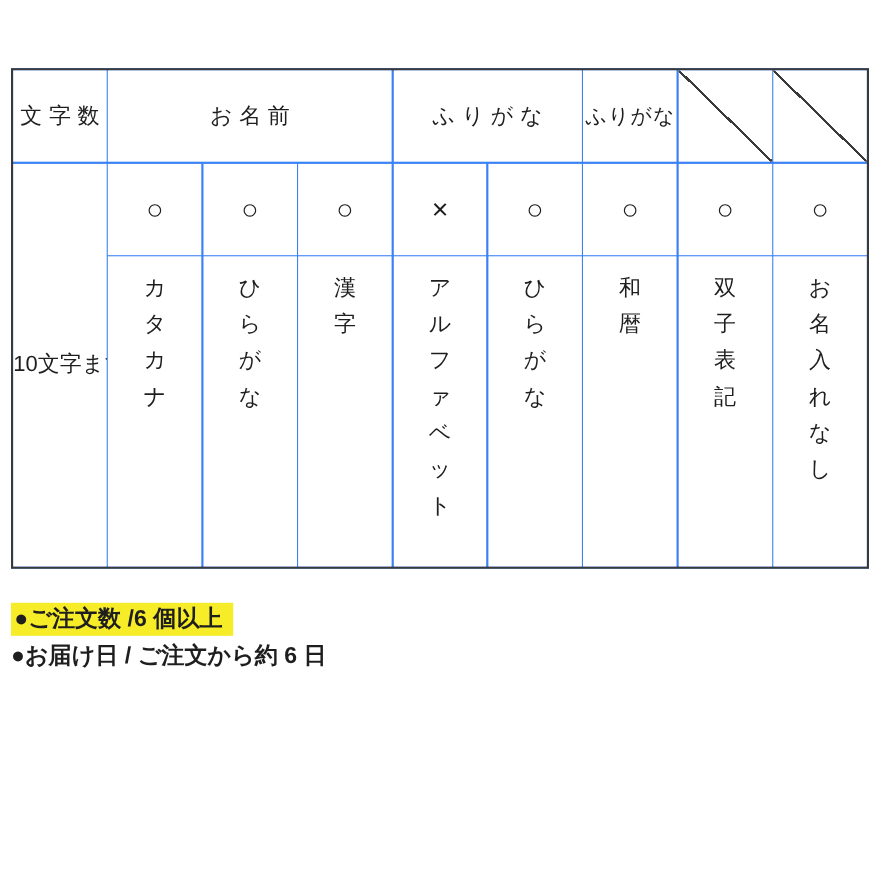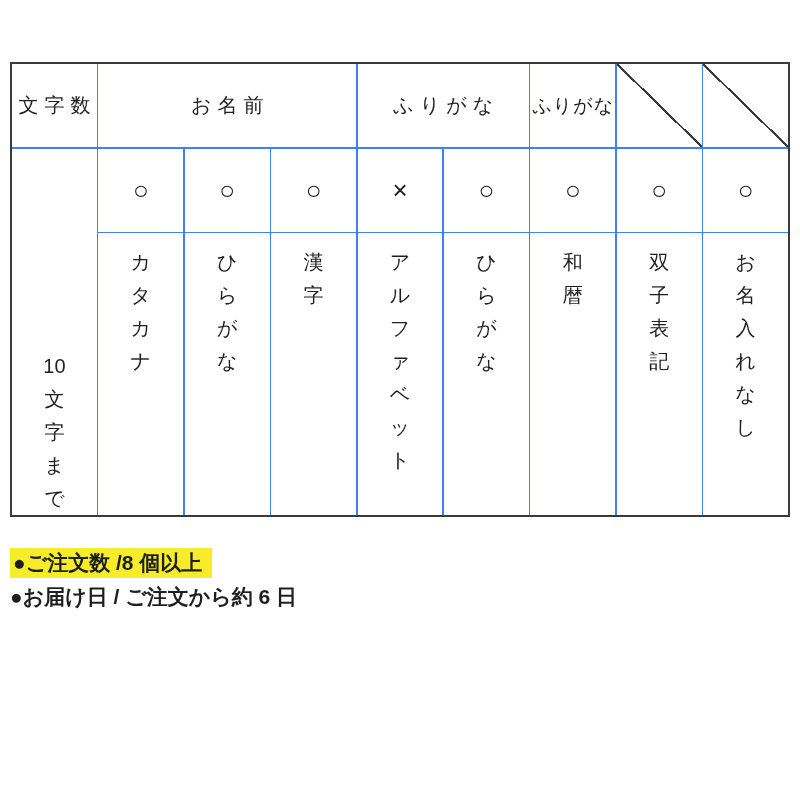--- a/index.html
+++ b/index.html
@@ -60,22 +60,22 @@
     background-color: #ffffff;
     background-image: linear-gradient(to top right,
       transparent calc(50% - 1px),
       #3a3a3a calc(50% - 1px),
       #3a3a3a calc(50% + 1px),
       transparent calc(50% + 1px));
   }
   .rowlabel {
     grid-column: 1;
     grid-row: 2 / span 2;
-    flex-direction: column;
-    justify-content: flex-end;
+    flex-direction: row;
+    justify-content: space-between;
   }
   .mark {
     grid-row: 2;
     font-size: 26px;
     font-weight: 400;
   }
   .desc {
     grid-row: 3;
     flex-direction: column;
     justify-content: flex-start;
@@ -185,20 +185,20 @@
         <div>名</div>
         <div>入</div>
         <div>れ</div>
         <div>な</div>
         <div>し</div>
       </div>
   </div>
 
   <div class="notes">
     <div class="note-line">
-      <span class="hl" style="background: rgb(246, 236, 40);">●ご注文数 /8 個以上</span>
+      <span class="hl" style="background: rgb(246, 236, 40);">●ご注文数 /6 個以上</span>
     </div>
     <div class="note-line">
       <span>●お届け日 / ご注文から約 6 日</span>
     </div>
   </div>
 
 </div>
 
 </body></html>

